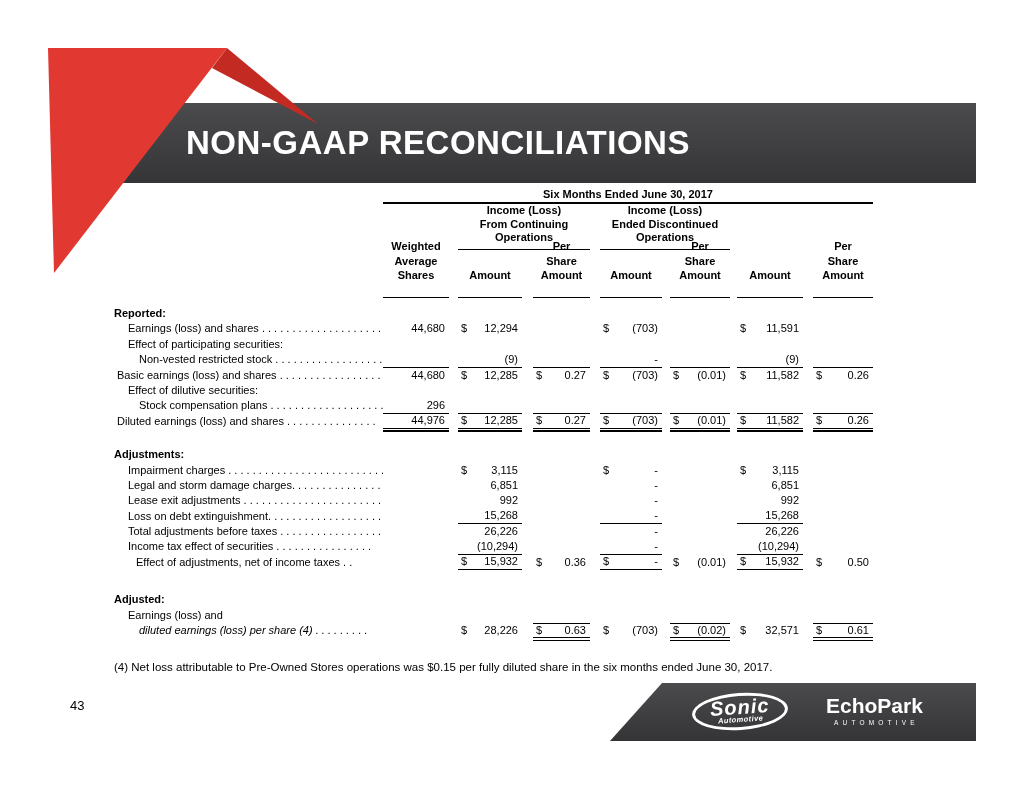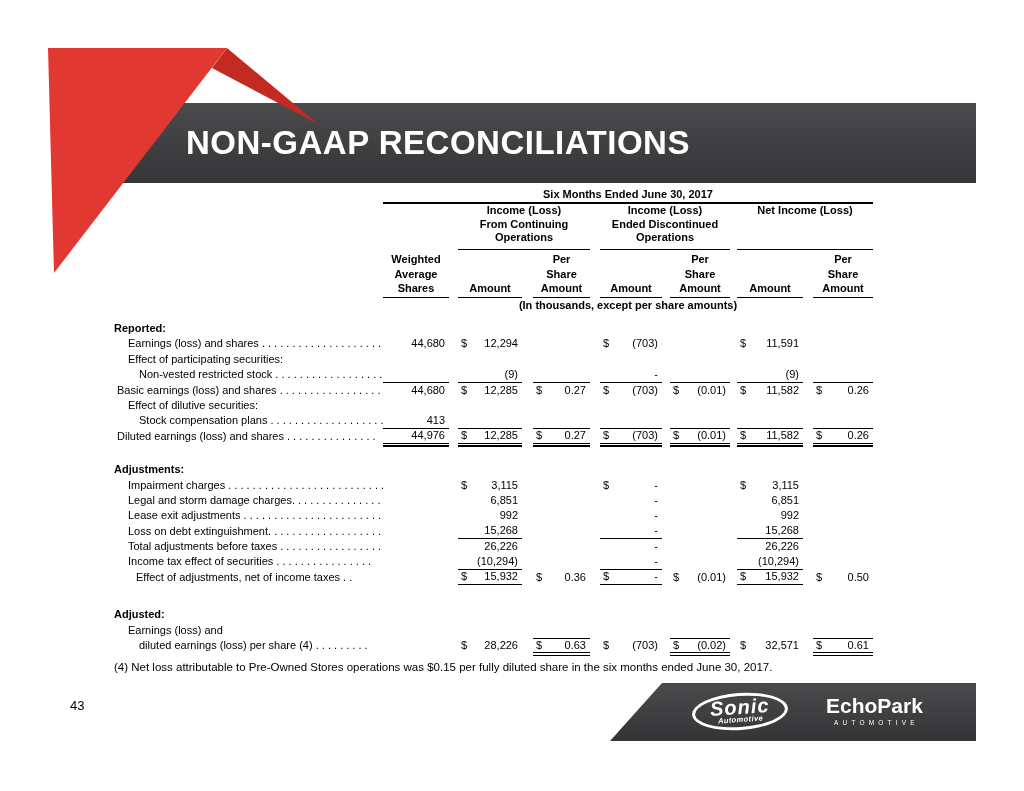--- a/index.html
+++ b/index.html
@@ -22,21 +22,21 @@
   .ph { grid-column:2/9; height:16px; border-bottom:2px solid #000;
         display:flex; align-items:flex-end; justify-content:center;
         font-weight:bold; padding-bottom:1px; line-height:13px; }
   .ghc { height:46px; }
   .chc { height:48px; }
   .grule { height:100%; border-bottom:1.6px solid #000; display:flex; flex-direction:column;
            align-items:center; font-weight:bold;
            line-height:13.7px; padding-bottom:1px; text-align:center; }
   .crule { height:100%; border-bottom:1.6px solid #000; display:flex; flex-direction:column;
            justify-content:flex-end; align-items:center; font-weight:bold;
-           line-height:14.6px; padding-bottom:1px; text-align:center; }
+           line-height:14.6px; padding-bottom:14px; text-align:center; }
   .units { grid-column:2/9; height:15px; display:flex; align-items:center;
            justify-content:center; font-weight:bold; }
   .lbl { height:15.4px; white-space:nowrap; overflow:hidden; }
   .lbl.b { font-weight:bold; }
   .cell { height:15.4px; }
   .rb { position:relative; height:100%; display:flex; justify-content:space-between;
         align-items:center; padding:0 4px 0 3px; }
   .rb.t  { border-top:1.3px solid #000; }
   .rb.bs { border-bottom:1.3px solid #000; }
   .rb.bd { border-bottom:1.3px solid #000; }
@@ -87,25 +87,20 @@
         <div>Operations</div>
       </div>
     </div>
     <div class="ghc" style="grid-column: 5 / 7; padding-left: 10px;">
       <div class="grule">
         <div>Income (Loss)</div>
         <div>Ended Discontinued</div>
         <div>Operations</div>
       </div>
     </div>
-    <div class="ghc" style="grid-column: 7 / 9; padding-left: 7px;">
-      <div class="grule">
-        <div>Net Income (Loss)</div>
-      </div>
-    </div>
     <div class="chc" style="grid-column: 1 / 2;"></div>
     <div class="chc" style="padding-left: 0px;">
       <div class="crule">
         <div>Weighted</div>
         <div>Average</div>
         <div>Shares</div>
       </div>
     </div>
     <div class="chc" style="padding-left: 9px;">
       <div class="crule">
@@ -136,21 +131,20 @@
         <div>Amount</div>
       </div>
     </div>
     <div class="chc" style="padding-left: 10px;">
       <div class="crule">
         <div>Per</div>
         <div>Share</div>
         <div>Amount</div>
       </div>
     </div>
-    <div class="units">(In thousands, except per share amounts)</div>
     <div class="spacer" style="height: 8px;"></div>
     <div class="row"><div class="lbl b" style="padding-left: 0px;">Reported:</div><div class="cell" style="padding-left: 0px;"></div><div class="cell" style="padding-left: 9px;"></div><div class="cell" style="padding-left: 11px;"></div><div class="cell" style="padding-left: 10px;"></div><div class="cell" style="padding-left: 8px;"></div><div class="cell" style="padding-left: 7px;"></div><div class="cell" style="padding-left: 10px;"></div></div>
     <div class="row"><div class="lbl" style="padding-left: 14px;">Earnings (loss) and shares . . . . . . . . . . . . . . . . . . . . . . .</div><div class="cell" style="padding-left: 0px;">
         <div class="rb">
           <span class="cur"></span>
           <span class="val">44,680</span>
         </div>
       </div><div class="cell" style="padding-left: 9px;">
         <div class="rb">
           <span class="cur">$</span>
@@ -237,21 +231,21 @@
       </div><div class="cell" style="padding-left: 10px;">
         <div class="rb">
           <span class="cur">$</span>
           <span class="val">0.26</span>
         </div>
       </div></div>
     <div class="row"><div class="lbl" style="padding-left: 14px;">Effect of dilutive securities:</div><div class="cell" style="padding-left: 0px;"></div><div class="cell" style="padding-left: 9px;"></div><div class="cell" style="padding-left: 11px;"></div><div class="cell" style="padding-left: 10px;"></div><div class="cell" style="padding-left: 8px;"></div><div class="cell" style="padding-left: 7px;"></div><div class="cell" style="padding-left: 10px;"></div></div>
     <div class="row"><div class="lbl" style="padding-left: 25px;">Stock compensation plans . . . . . . . . . . . . . . . . . . . . . .</div><div class="cell" style="padding-left: 0px;">
         <div class="rb bs">
           <span class="cur"></span>
-          <span class="val">413</span>
+          <span class="val">296</span>
         </div>
       </div><div class="cell" style="padding-left: 9px;">
         <div class="rb bs">
           <span class="cur"></span>
           <span class="val"></span>
         </div>
       </div><div class="cell" style="padding-left: 11px;">
         <div class="rb bs">
           <span class="cur"></span>
           <span class="val"></span>
@@ -438,21 +432,21 @@
         </div>
       </div><div class="cell" style="padding-left: 10px;">
         <div class="rb">
           <span class="cur">$</span>
           <span class="val">0.50</span>
         </div>
       </div></div>
     <div class="spacer" style="height: 22px;"></div>
     <div class="row"><div class="lbl b" style="padding-left: 0px;">Adjusted:</div><div class="cell" style="padding-left: 0px;"></div><div class="cell" style="padding-left: 9px;"></div><div class="cell" style="padding-left: 11px;"></div><div class="cell" style="padding-left: 10px;"></div><div class="cell" style="padding-left: 8px;"></div><div class="cell" style="padding-left: 7px;"></div><div class="cell" style="padding-left: 10px;"></div></div>
     <div class="row"><div class="lbl" style="padding-left: 14px;">Earnings (loss) and</div><div class="cell" style="padding-left: 0px;"></div><div class="cell" style="padding-left: 9px;"></div><div class="cell" style="padding-left: 11px;"></div><div class="cell" style="padding-left: 10px;"></div><div class="cell" style="padding-left: 8px;"></div><div class="cell" style="padding-left: 7px;"></div><div class="cell" style="padding-left: 10px;"></div></div>
-    <div class="row"><div class="lbl" style="padding-left: 25px;">diluted earnings (loss) per share (4) . . . . . . . . .</div><div class="cell" style="padding-left: 0px;"></div><div class="cell" style="padding-left: 9px;">
+    <div class="row"><div class="lbl" style="padding-left: 25px; font-style: italic;">diluted earnings (loss) per share (4) . . . . . . . . .</div><div class="cell" style="padding-left: 0px;"></div><div class="cell" style="padding-left: 9px;">
         <div class="rb">
           <span class="cur">$</span>
           <span class="val">28,226</span>
         </div>
       </div><div class="cell" style="padding-left: 11px;">
         <div class="rb t bd">
           <span class="cur">$</span>
           <span class="val">0.63</span>
         </div>
       </div><div class="cell" style="padding-left: 10px;">

